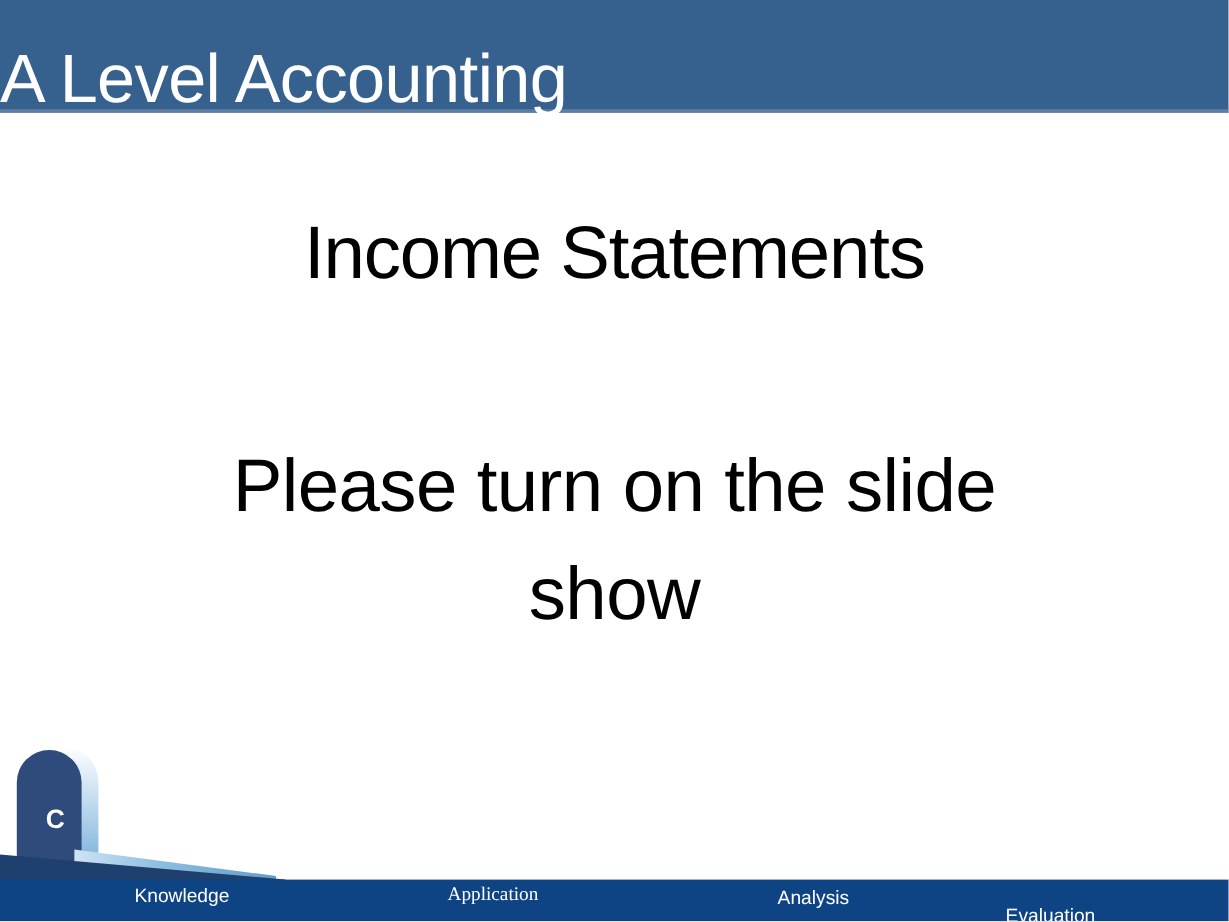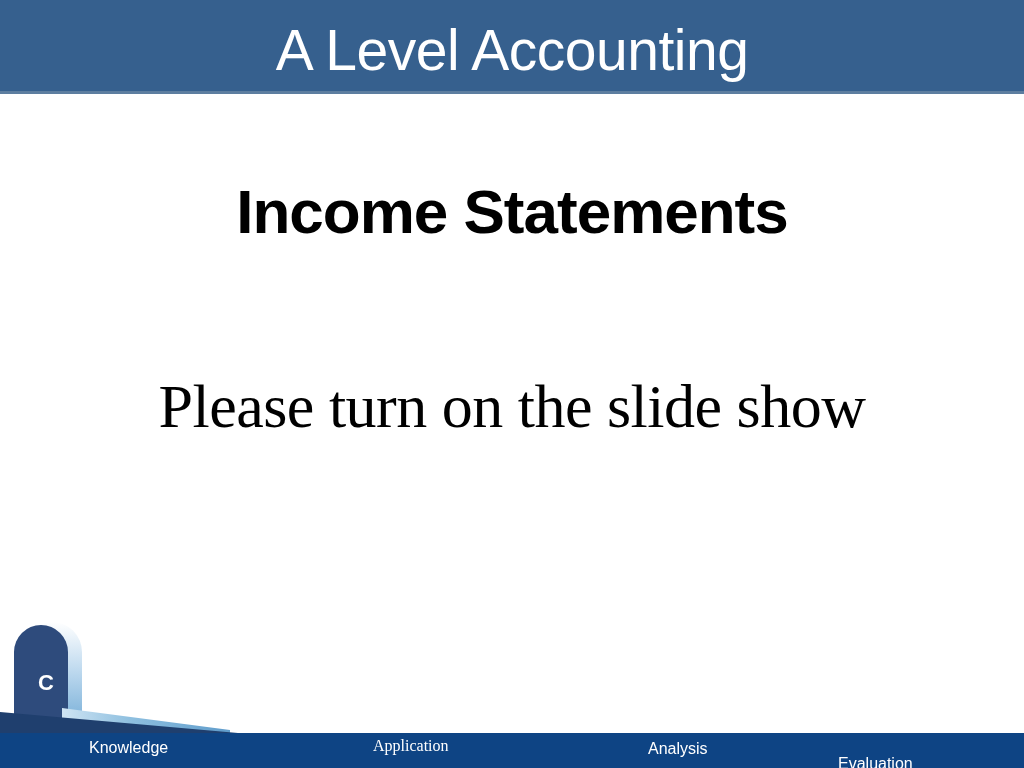--- a/index.html
+++ b/index.html
@@ -34,23 +34,23 @@
     left: 0;
     top: 91px;
     width: 1024px;
     height: 3px;
     background: #7e97ae;
     opacity: 0.55;
   }
   #slide-title {
     position: absolute;
     left: 0;
-    top: 18px;
+    top: 34px;
     width: 1024px;
-    text-align: center;
+    text-align: left;
     color: #ffffff;
     font-family: "Liberation Sans", sans-serif;
     font-size: 57px;
     font-weight: 400;
     line-height: 64px;
     letter-spacing: -0.5px;
     white-space: nowrap;
   }
 
   
@@ -58,31 +58,31 @@
     position: absolute;
     left: 80px;
     top: 175px;
     width: 864px;
     text-align: center;
   }
   #headline-text {
     color: #000000;
     font-family: "Liberation Sans", sans-serif;
     font-size: 62px;
-    font-weight: bold;
+    font-weight: normal;
     line-height: 74px;
     letter-spacing: -1px;
     margin: 0;
   }
   #spacer-line {
     height: 112px;
   }
   #instruction-text {
     color: #000000;
-    font-family: Liberation Serif, serif;
+    font-family: Liberation Sans, sans-serif;
     font-size: 62px;
     font-weight: 400;
     line-height: 90px;
     letter-spacing: -0.5px;
     margin: 0;
     padding: 0 55px;
   }
 
   
   #logo-graphic {
@@ -104,21 +104,21 @@
   }
   .footer-label {
     position: absolute;
     color: #ffffff;
     font-family: "Liberation Sans", sans-serif;
     font-size: 16px;
     font-weight: 400;
     line-height: 18px;
     white-space: nowrap;
   }
-  #footer-label-knowledge   { left: 89px;  top: 739px; }
+  #footer-label-knowledge   { left: 112px;  top: 739px; }
   #footer-label-application { left: 373px; top: 737px; font-family: Liberation Serif, serif; }
   #footer-label-analysis    { left: 648px; top: 740px; }
   #footer-label-evaluation  { left: 838px; top: 736px; margin-top: 19px; }
 </style>
 </head>
 <body>
 
 <div id="slide">
 
   <div id="title-bar"></div>

